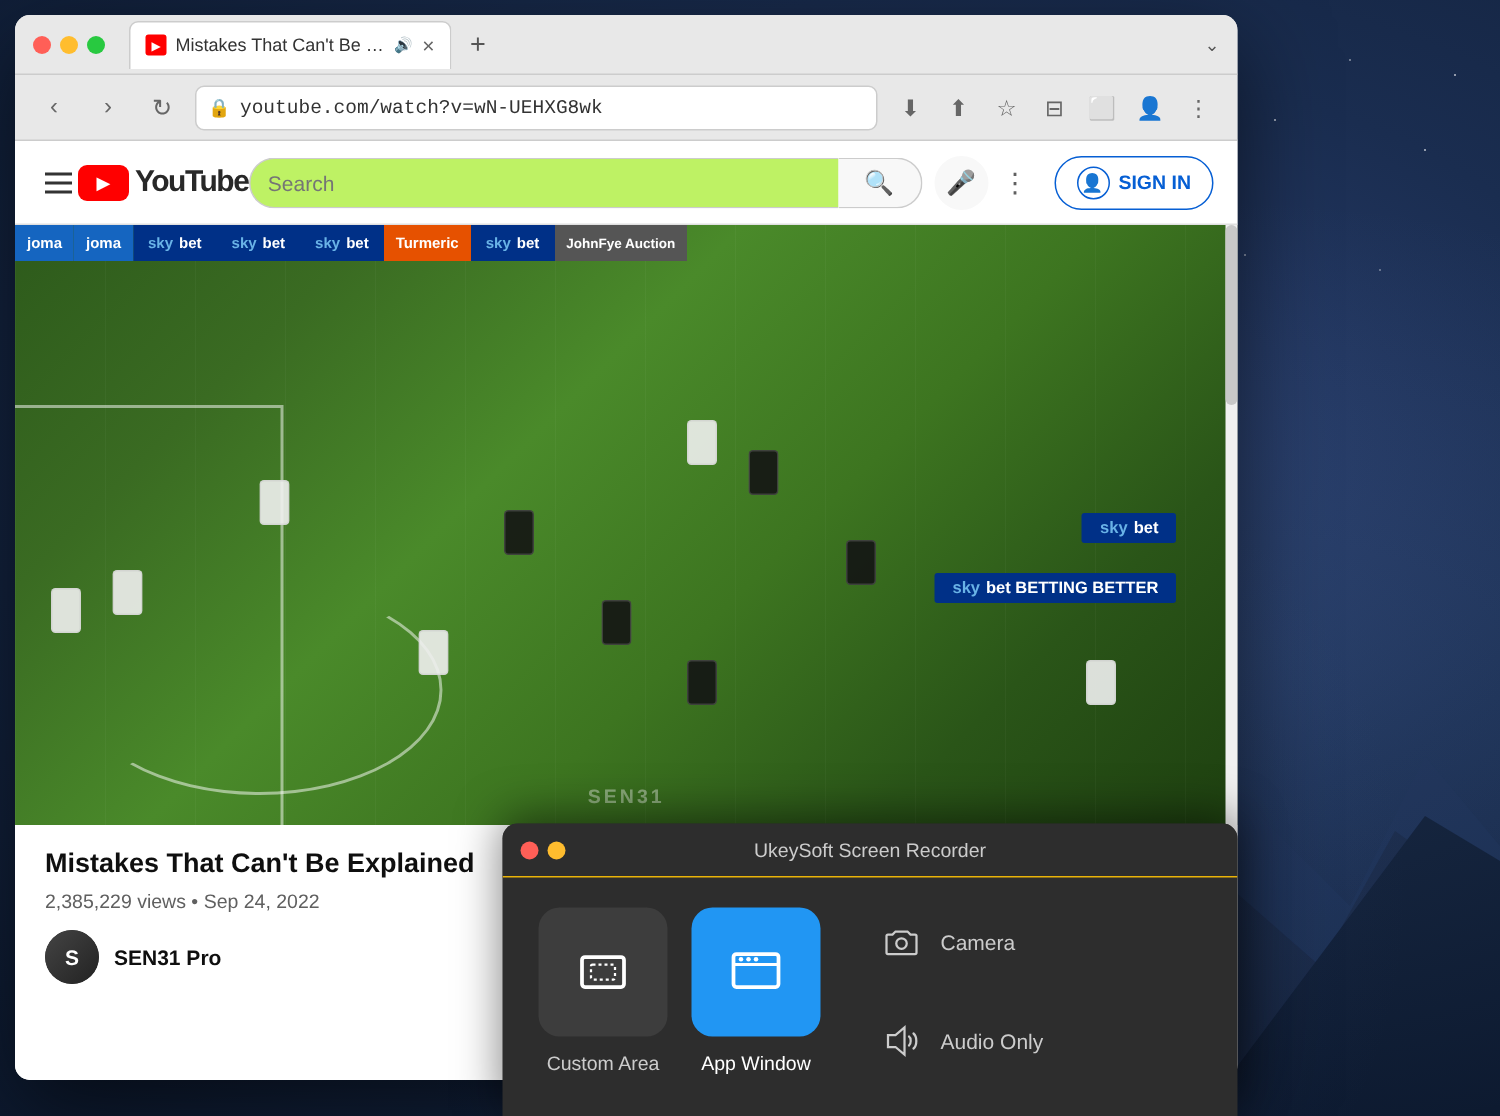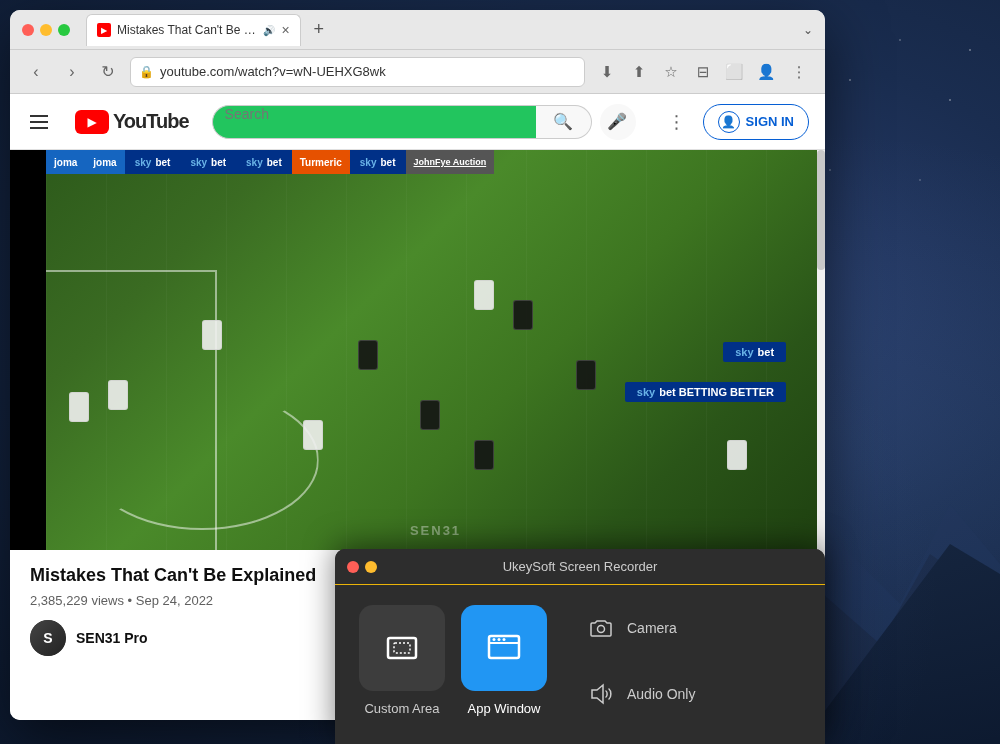--- a/index.html
+++ b/index.html
@@ -223,20 +223,21 @@
 
     .address-lock {
       color: #666;
       font-size: 12px;
     }
 
     .address-text {
       flex: 1;
       font-size: 13px;
       color: #333;
+      font-family: Liberation Mono, monospace;
     }
 
     .nav-actions {
       display: flex;
       align-items: center;
       gap: 4px;
     }
 
     .nav-action-btn {
       width: 28px;
@@ -258,21 +259,21 @@
       position: relative;
     }
 
     
     .yt-header {
       height: 56px;
       background: white;
       display: flex;
       align-items: center;
       padding: 0 16px;
-      gap: 23px;
+      gap: 0;
       border-bottom: 1px solid #e0e0e0;
       position: sticky;
       top: 0;
       z-index: 10;
     }
 
     .yt-menu-icon {
       display: flex;
       flex-direction: column;
       gap: 4px;
@@ -325,23 +326,23 @@
       margin: 0 auto;
     }
 
     .yt-search-input-wrap {
       flex: 1;
       height: 34px;
       border: 1px solid #ccc;
       border-right: none;
       border-radius: 20px 0 0 20px;
       display: flex;
-      align-items: flex-start;
+      align-items: center;
       padding: 0 12px;
-      background: #22c55e;
+      background: #bef264;
     }
 
     .yt-search-input {
       flex: 1;
       border: none;
       outline: none;
       font-size: 14px;
       color: #333;
       background: transparent;
     }
@@ -422,21 +423,20 @@
     }
 
     
     .video-container {
       background: #000;
       width: 100%;
       aspect-ratio: 16/9;
       max-height: 400px;
       position: relative;
       overflow: hidden;
-      padding-left: 36px;
     }
 
     .video-placeholder {
       width: 100%;
       height: 100%;
       background: linear-gradient(
         135deg,
         #2d5a1b 0%,
         #3a6b22 20%,
         #4a8a2a 40%,
@@ -749,21 +749,21 @@
         <div style="position:absolute;bottom:0;left:0;width:22%;height:70%;border:2px solid rgba(255,255,255,0.5);border-left:none;border-bottom:none;"></div>
 
         <div style="position:absolute;top:0;left:0;right:0;height:24px;display:flex;overflow:hidden;">
           <div style="background:#1565c0;color:white;font-size:10px;font-weight:bold;padding:0 8px;display:flex;align-items:center;white-space:nowrap;">joma</div>
           <div style="background:#1565c0;color:white;font-size:10px;font-weight:bold;padding:0 8px;display:flex;align-items:center;white-space:nowrap;">joma</div>
           <div style="background:#003087;color:white;font-size:10px;font-weight:bold;padding:0 10px;display:flex;align-items:center;white-space:nowrap;gap:4px;"><span style="color:#69b3e7">sky</span> bet</div>
           <div style="background:#003087;color:white;font-size:10px;font-weight:bold;padding:0 10px;display:flex;align-items:center;white-space:nowrap;gap:4px;"><span style="color:#69b3e7">sky</span> bet</div>
           <div style="background:#003087;color:white;font-size:10px;font-weight:bold;padding:0 10px;display:flex;align-items:center;white-space:nowrap;gap:4px;"><span style="color:#69b3e7">sky</span> bet</div>
           <div style="background:#e65100;color:white;font-size:10px;font-weight:bold;padding:0 8px;display:flex;align-items:center;white-space:nowrap;">Turmeric</div>
           <div style="background:#003087;color:white;font-size:10px;font-weight:bold;padding:0 10px;display:flex;align-items:center;white-space:nowrap;gap:4px;"><span style="color:#69b3e7">sky</span> bet</div>
-          <div style="background:#555;color:white;font-size:9px;font-weight:bold;padding:0 8px;display:flex;align-items:center;white-space:nowrap;text-decoration:underline;">JohnFye Auction</div>
+          <div style="background:#555;color:white;font-size:9px;font-weight:bold;padding:0 8px;display:flex;align-items:center;white-space:nowrap;">JohnFye Auction</div>
         </div>
 
 
         <div style="position:absolute;top:48%;right:5%;background:#003087;color:white;font-size:11px;font-weight:bold;padding:4px 12px;display:flex;align-items:center;gap:4px;border-radius:2px;">
           <span style="color:#69b3e7">sky</span> bet
         </div>
         <div style="position:absolute;top:58%;right:5%;background:#003087;color:white;font-size:11px;font-weight:bold;padding:4px 12px;display:flex;align-items:center;gap:4px;border-radius:2px;">
           <span style="color:#69b3e7">sky</span> bet BETTING BETTER
         </div>
 

